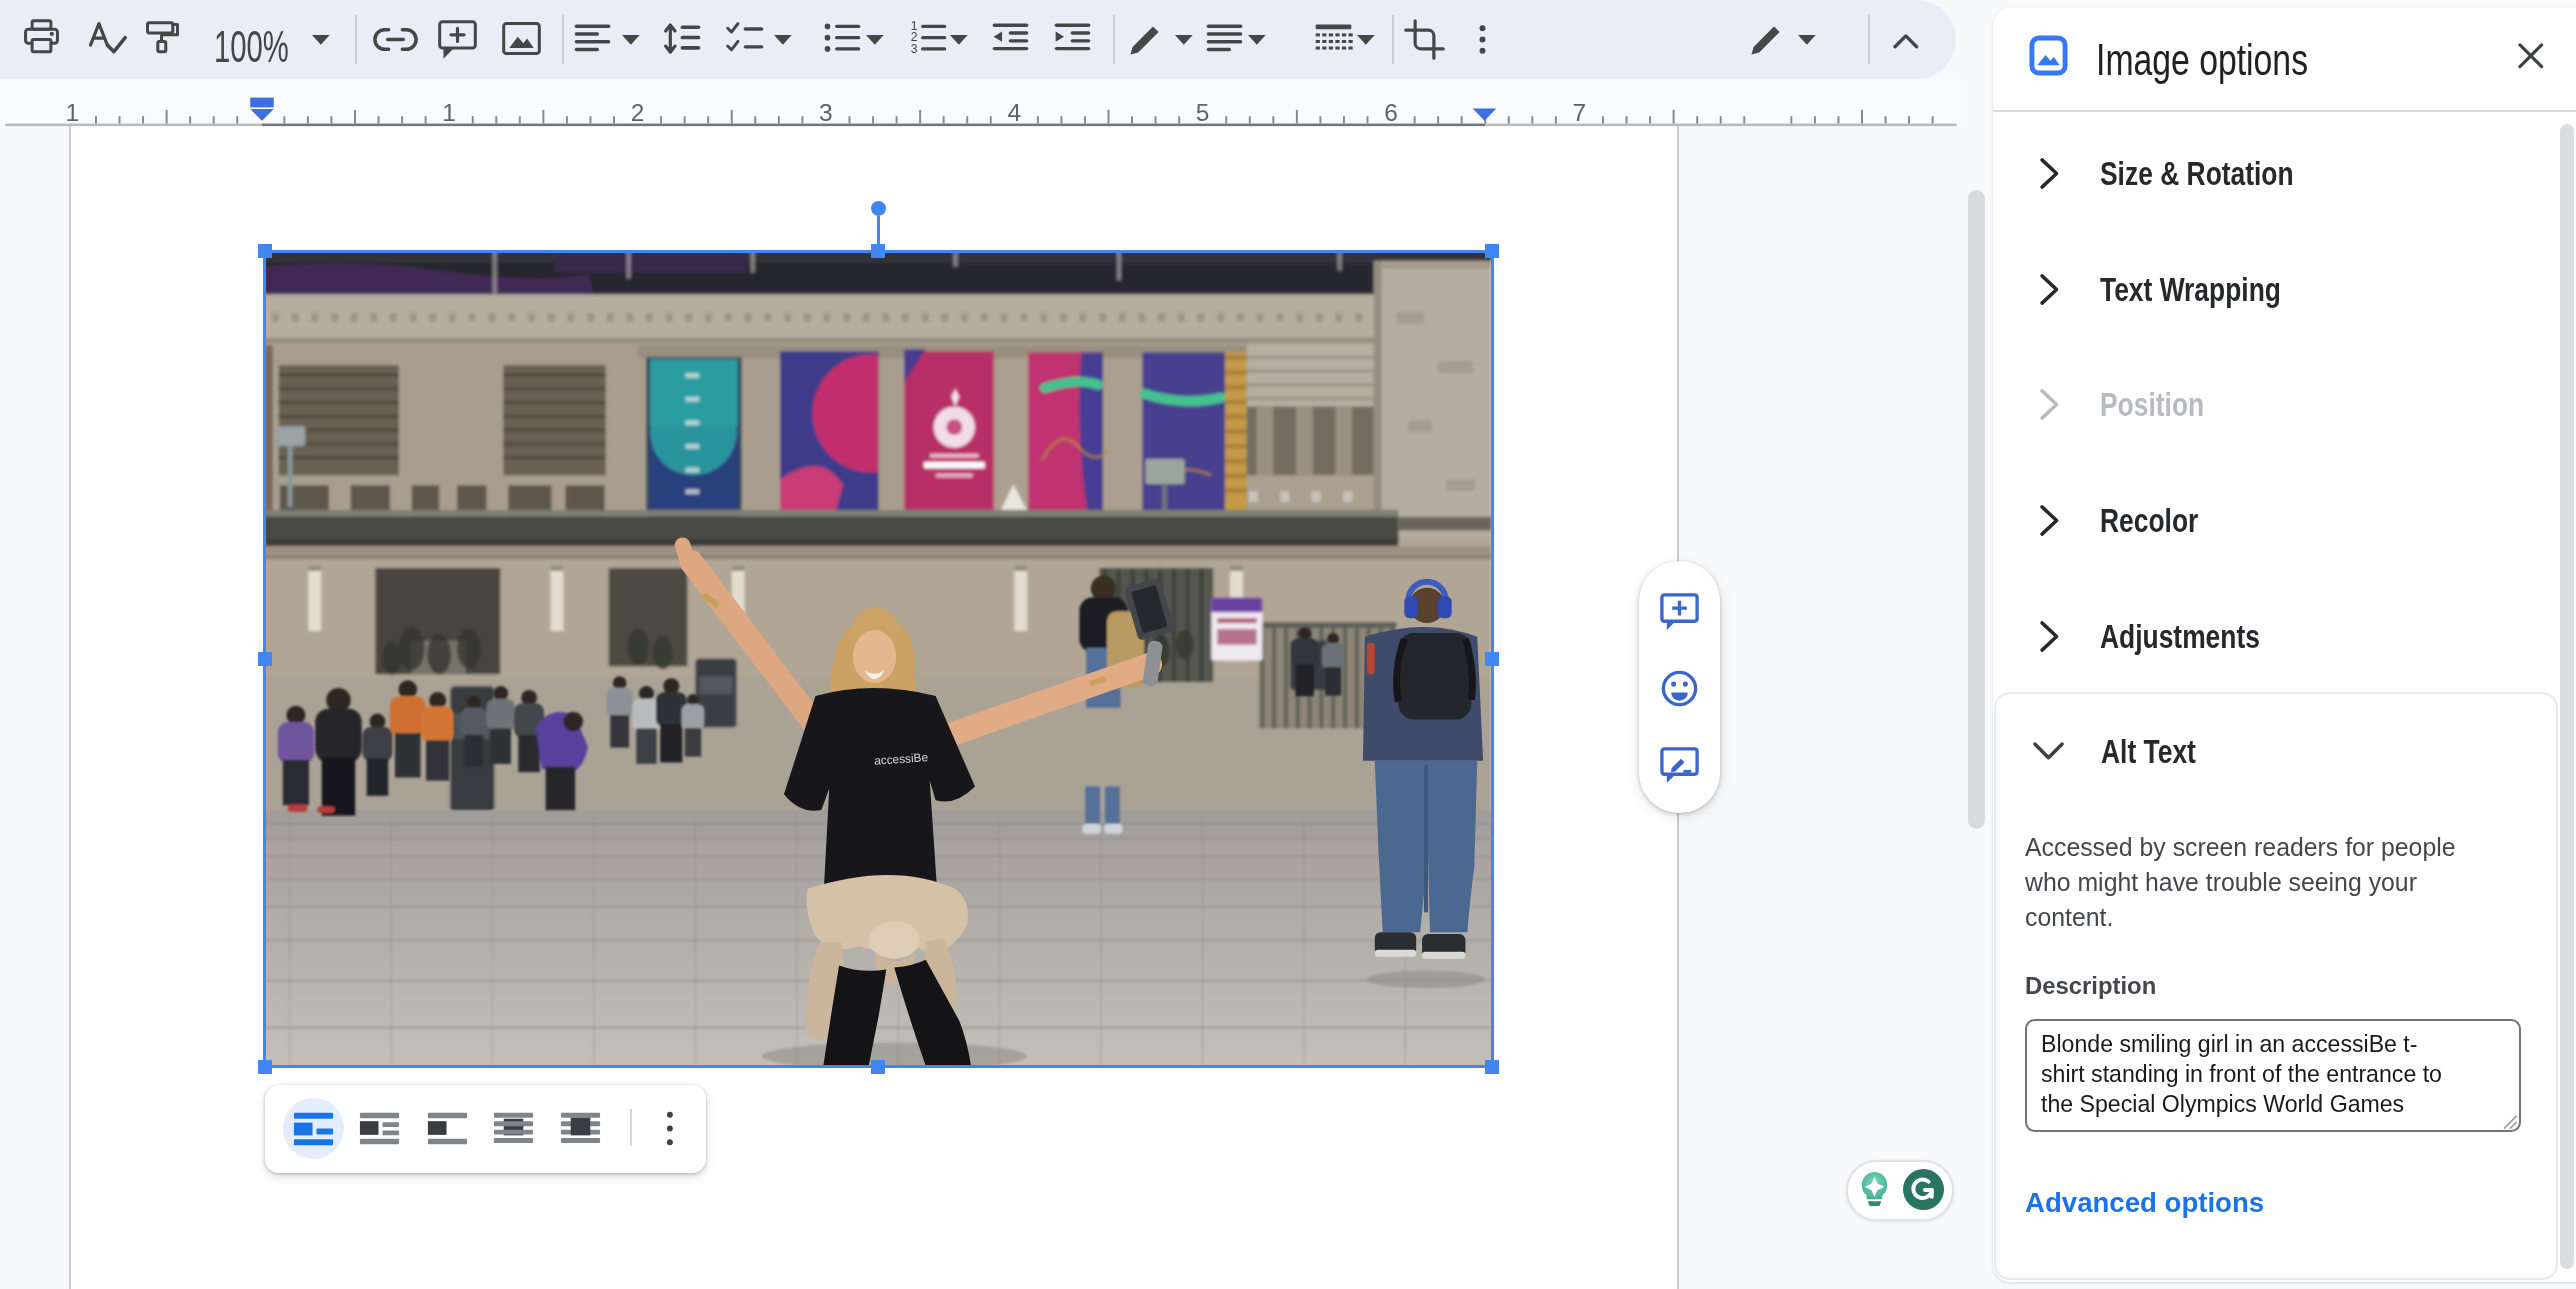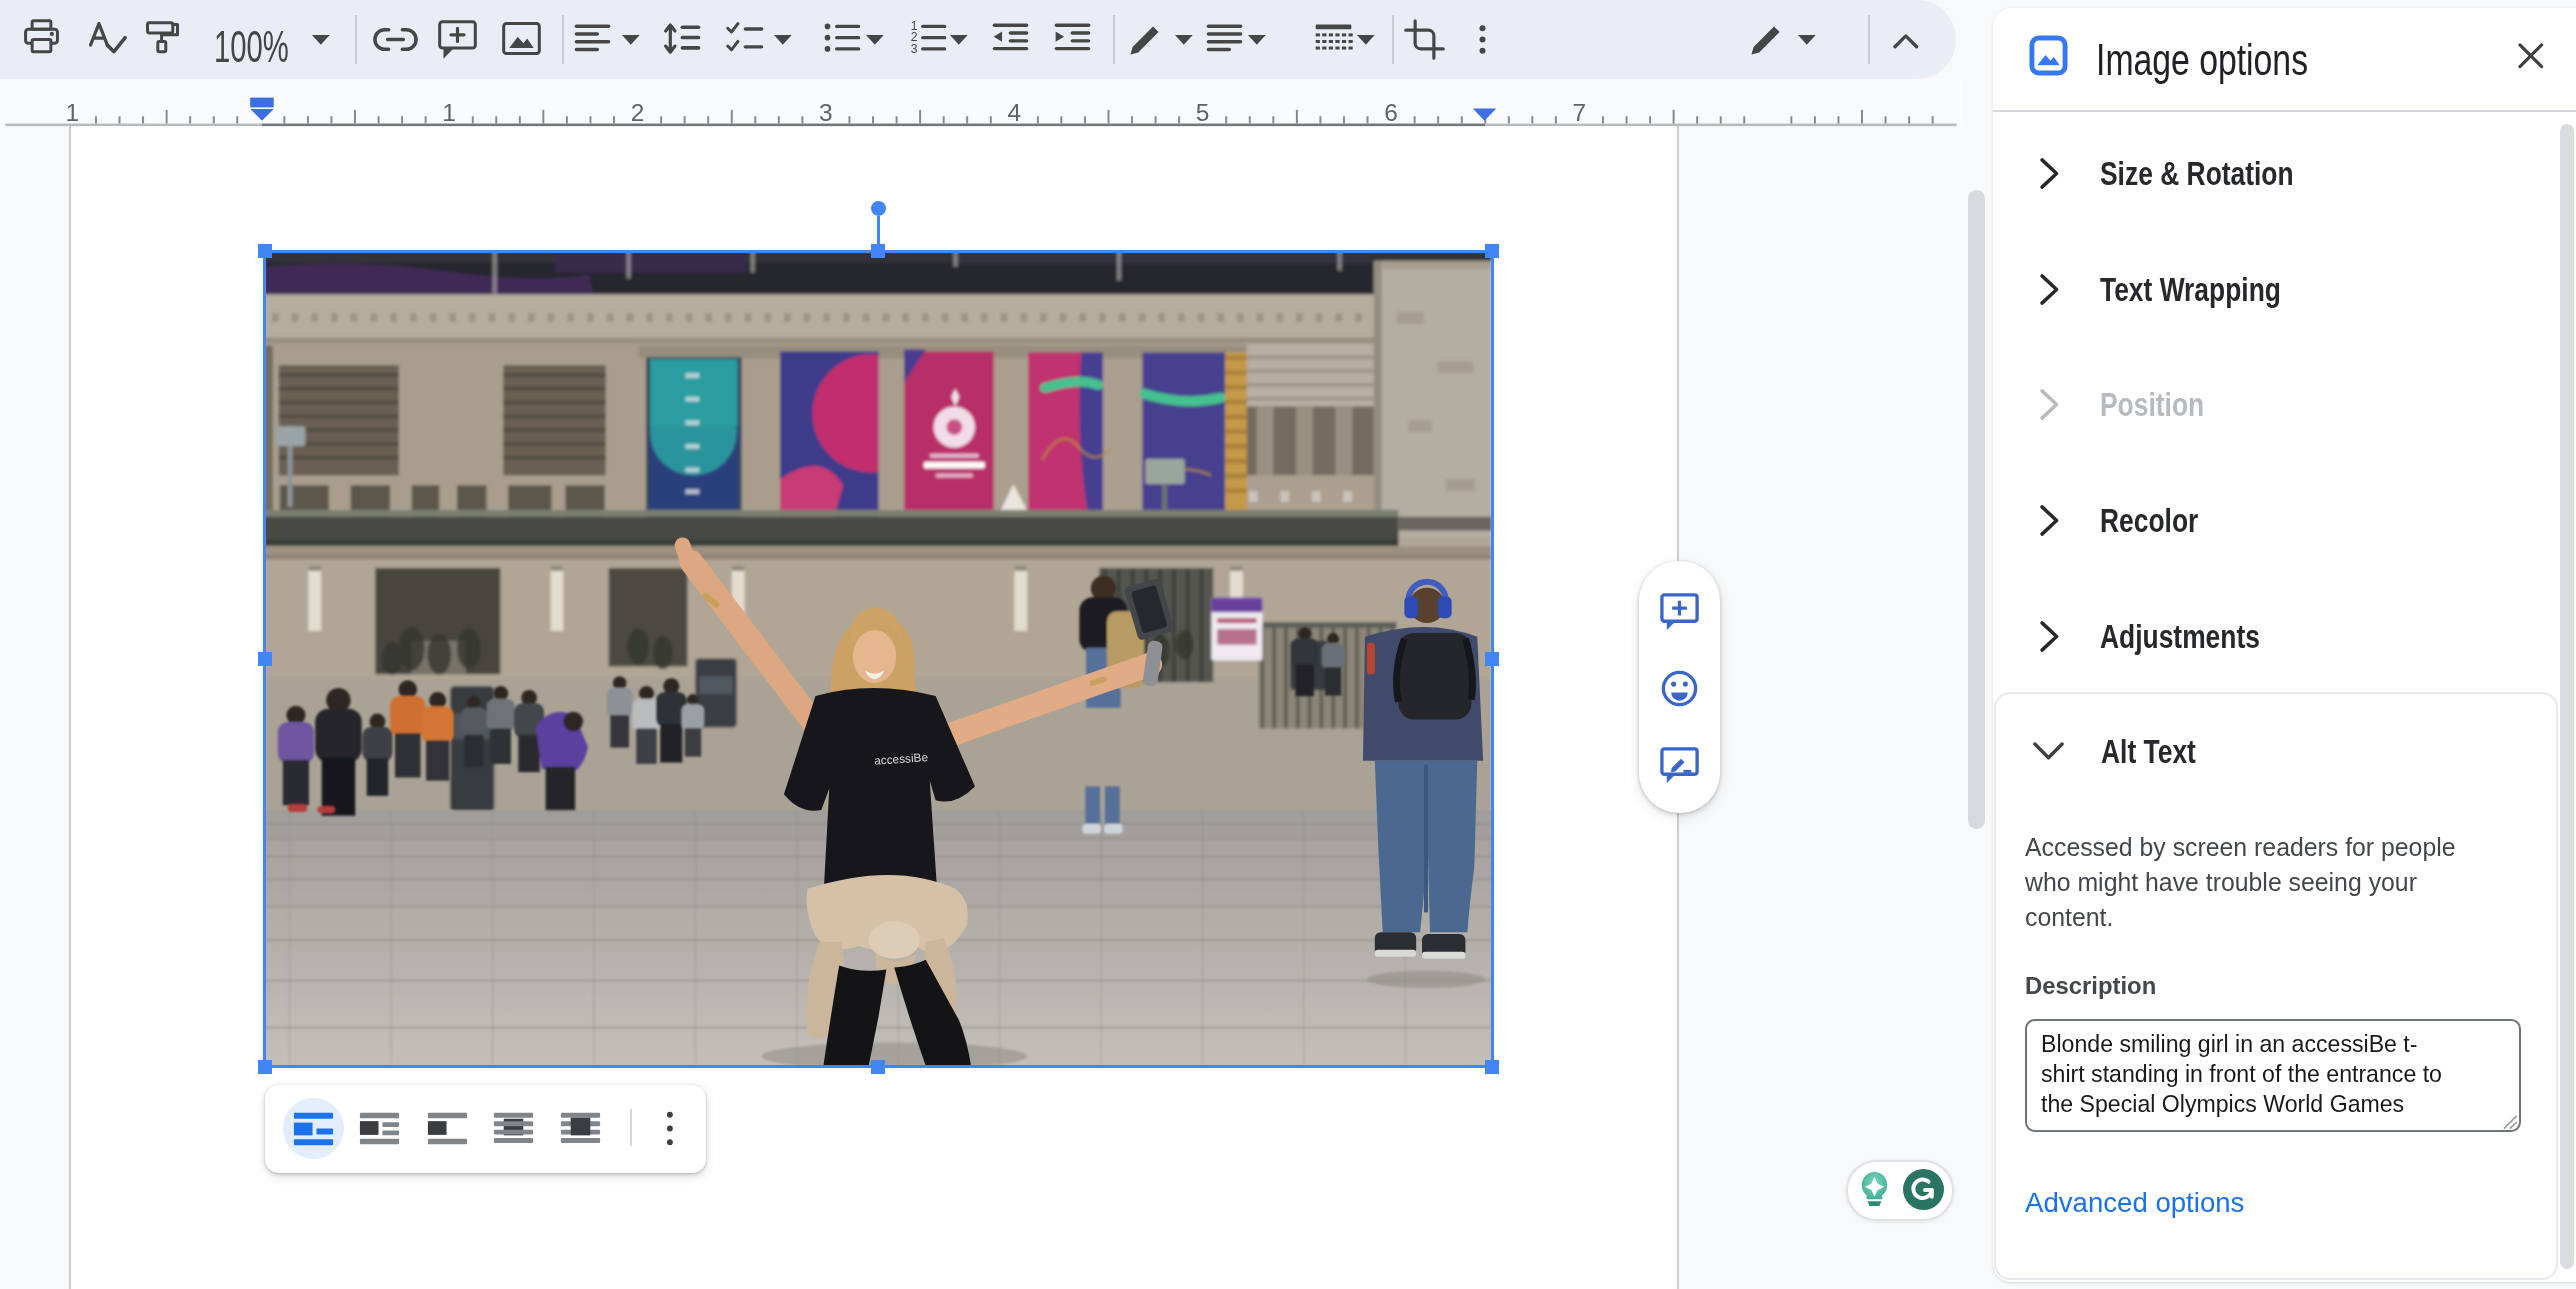--- a/index.html
+++ b/index.html
@@ -750,15 +750,15 @@
       <path d="M4 3 L18 17 L32 3" fill="none" stroke="#3c4043" stroke-width="3.6" stroke-linecap="round" stroke-linejoin="round"></path>
     </svg>
     <div style="position:absolute;left:2101px;top:735px;font-size:33px;line-height:33px;font-weight:700;color:#26282b;transform:scaleX(.8);transform-origin:0 50%;white-space:nowrap">Alt Text</div>
     <div style="position:absolute;left:2025px;top:830px;font-size:25.6px;line-height:35px;color:#43474b;transform:scaleX(.97);transform-origin:0 0;white-space:nowrap">Accessed by screen readers for people<br>who might have trouble seeing your<br>content.</div>
     <div style="position:absolute;left:2025px;top:974px;font-size:24.6px;line-height:24.6px;font-weight:700;color:#43474b;transform:scaleX(.97);transform-origin:0 0">Description</div>
     <div style="position:absolute;left:2025px;top:1019px;width:496px;height:113px;border:2px solid #70757a;border-radius:9.8px;box-sizing:border-box;background:#fff"></div>
     <div style="position:absolute;left:2041px;top:1029px;font-size:24.6px;line-height:30px;color:#17191c;transform:scaleX(.94);transform-origin:0 0;white-space:nowrap">Blonde smiling girl in an accessiBe t-<br>shirt standing in front of the entrance to<br>the Special Olympics World Games</div>
     <svg style="position:absolute;left:2501px;top:1113px" width="17.7" height="17.7" viewBox="0 0 18 18">
       <path d="M3 16 L16 3 M9 16 L16 9" stroke="#9aa0a6" stroke-width="1.8"></path>
     </svg>
-    <div style="position:absolute;left:2025px;top:1189px;font-size:27.6px;line-height:27.6px;font-weight:400;color:#1a73e8;transform:scaleX(1.0);transform-origin:0 0;white-space:nowrap">Advanced options</div>
+    <div style="position:absolute;left:2025px;top:1189px;font-size:27.6px;line-height:27.6px;font-weight:700;color:#1a73e8;transform:scaleX(1.0);transform-origin:0 0;white-space:nowrap">Advanced options</div>
     <div style="position:absolute;left:2560px;top:124px;width:13.8px;height:1145px;background:#dadce0;border-radius:6.9px"></div>
 </div>
 
 </body></html>

